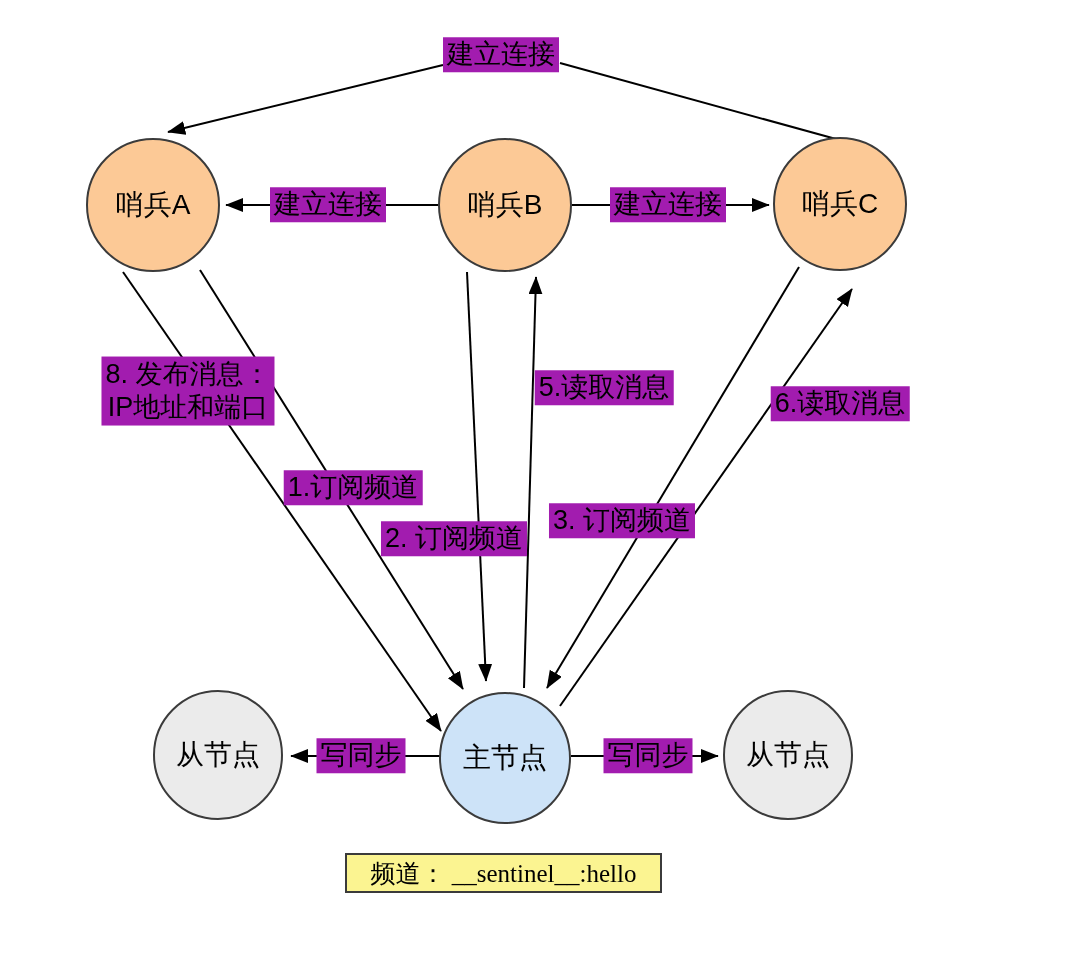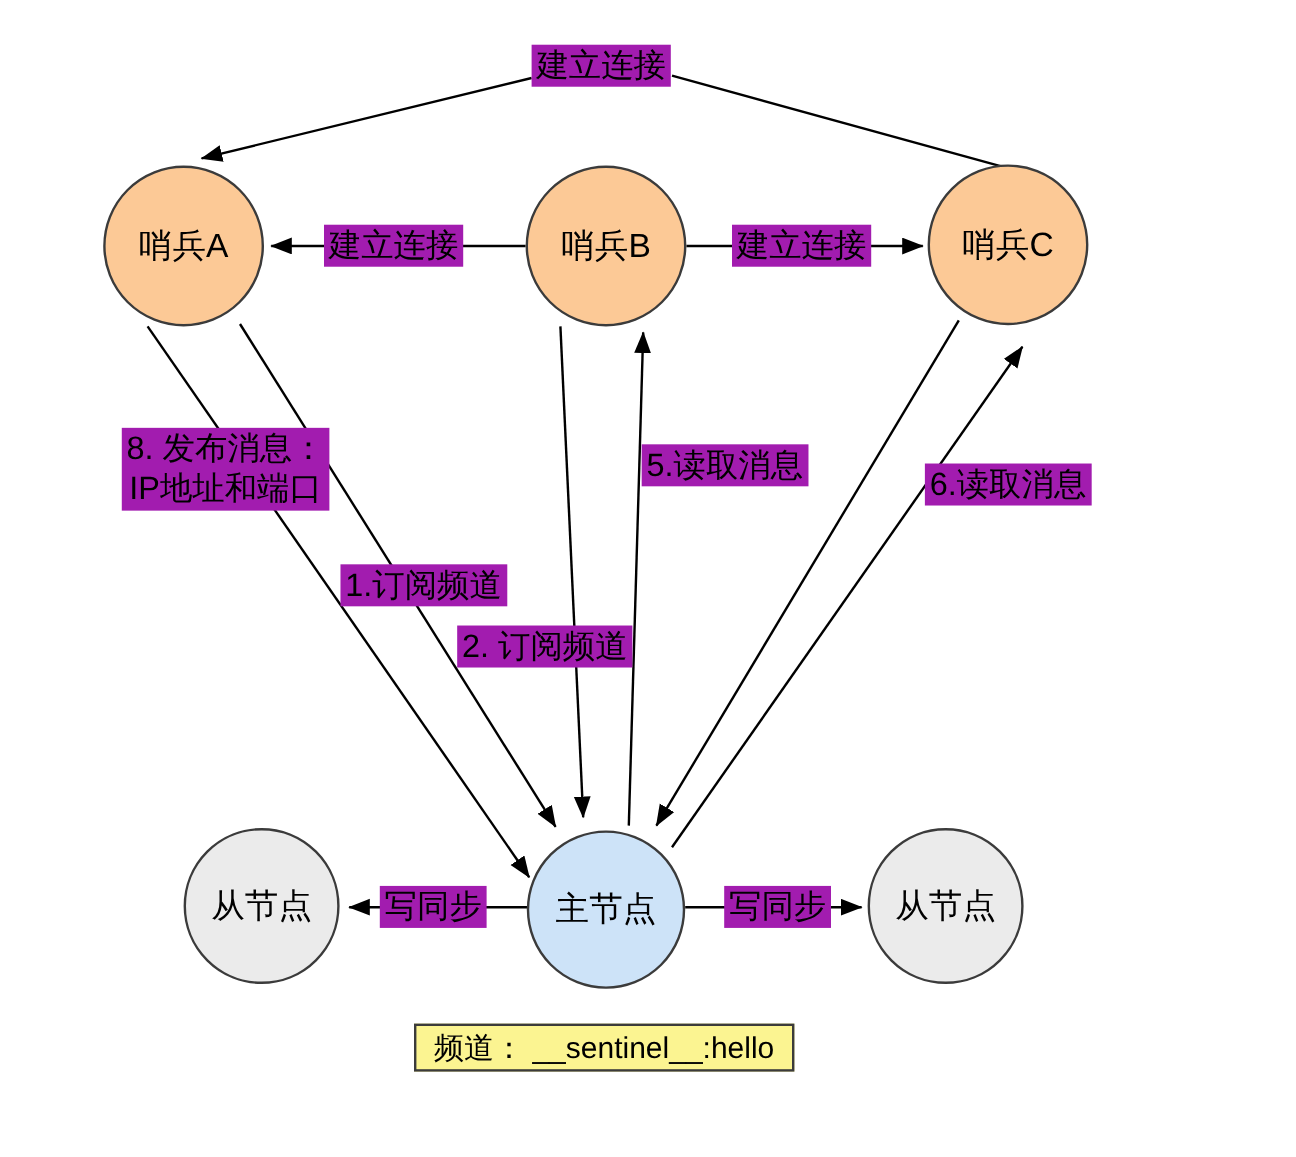--- a/index.html
+++ b/index.html
@@ -20,21 +20,21 @@
   .slave{width:130px;height:130px;background:var(--slave-fill,#EBEBEB);}
   .elabel{
     position:absolute;transform:translate(-50%,-50%);
     background:#a21caf;padding:1px 4px;white-space:nowrap;
     font-size:27px;line-height:1.24;text-align:center;
   }
   .channel{
     position:absolute;left:345px;top:853px;width:317px;height:40px;box-sizing:border-box;
     background:var(--channel-bg,#FBF491);border:2px solid var(--node-stroke,#3b3b3b);
     display:flex;align-items:center;justify-content:center;
-    font-size:25px;white-space:nowrap;
+    font-size:25px;white-space:nowrap;font-family:Liberation Serif, serif;
   }
 </style>
 </head>
 <body>
 
 <div class="stage">
 
   <svg class="edges" viewBox="0 0 1080 964" xmlns="http://www.w3.org/2000/svg">
     <defs>
       <marker id="arrow" markerWidth="10" markerHeight="8" refX="8.6" refY="3.5" orient="auto">
@@ -88,20 +88,21 @@
   <div class="elabel" style="left:328px;top:205px;">建立连接</div>
   <div class="elabel" style="left:668px;top:205px;">建立连接</div>
 
   <div class="elabel" style="left:188px;top:391px;">
     <div>8. 发布消息：</div>
     <div>IP地址和端口</div>
   </div>
 
   <div class="elabel" style="left:353px;top:488px;">1.订阅频道</div>
   <div class="elabel" style="left:454px;top:539px;">2. 订阅频道</div>
+  <div class="elabel" style="left:622px;top:521px;">3. 订阅频道</div>
   <div class="elabel" style="left:560px;top:388px;margin-left:44px;">5.读取消息</div>
   <div class="elabel" style="left:840px;top:404px;">6.读取消息</div>
   <div class="elabel" style="left:361px;top:756px;">写同步</div>
   <div class="elabel" style="left:648px;top:756px;">写同步</div>
 
   <div class="channel">频道： __sentinel__:hello</div>
 
 </div>
 
 </body></html>

